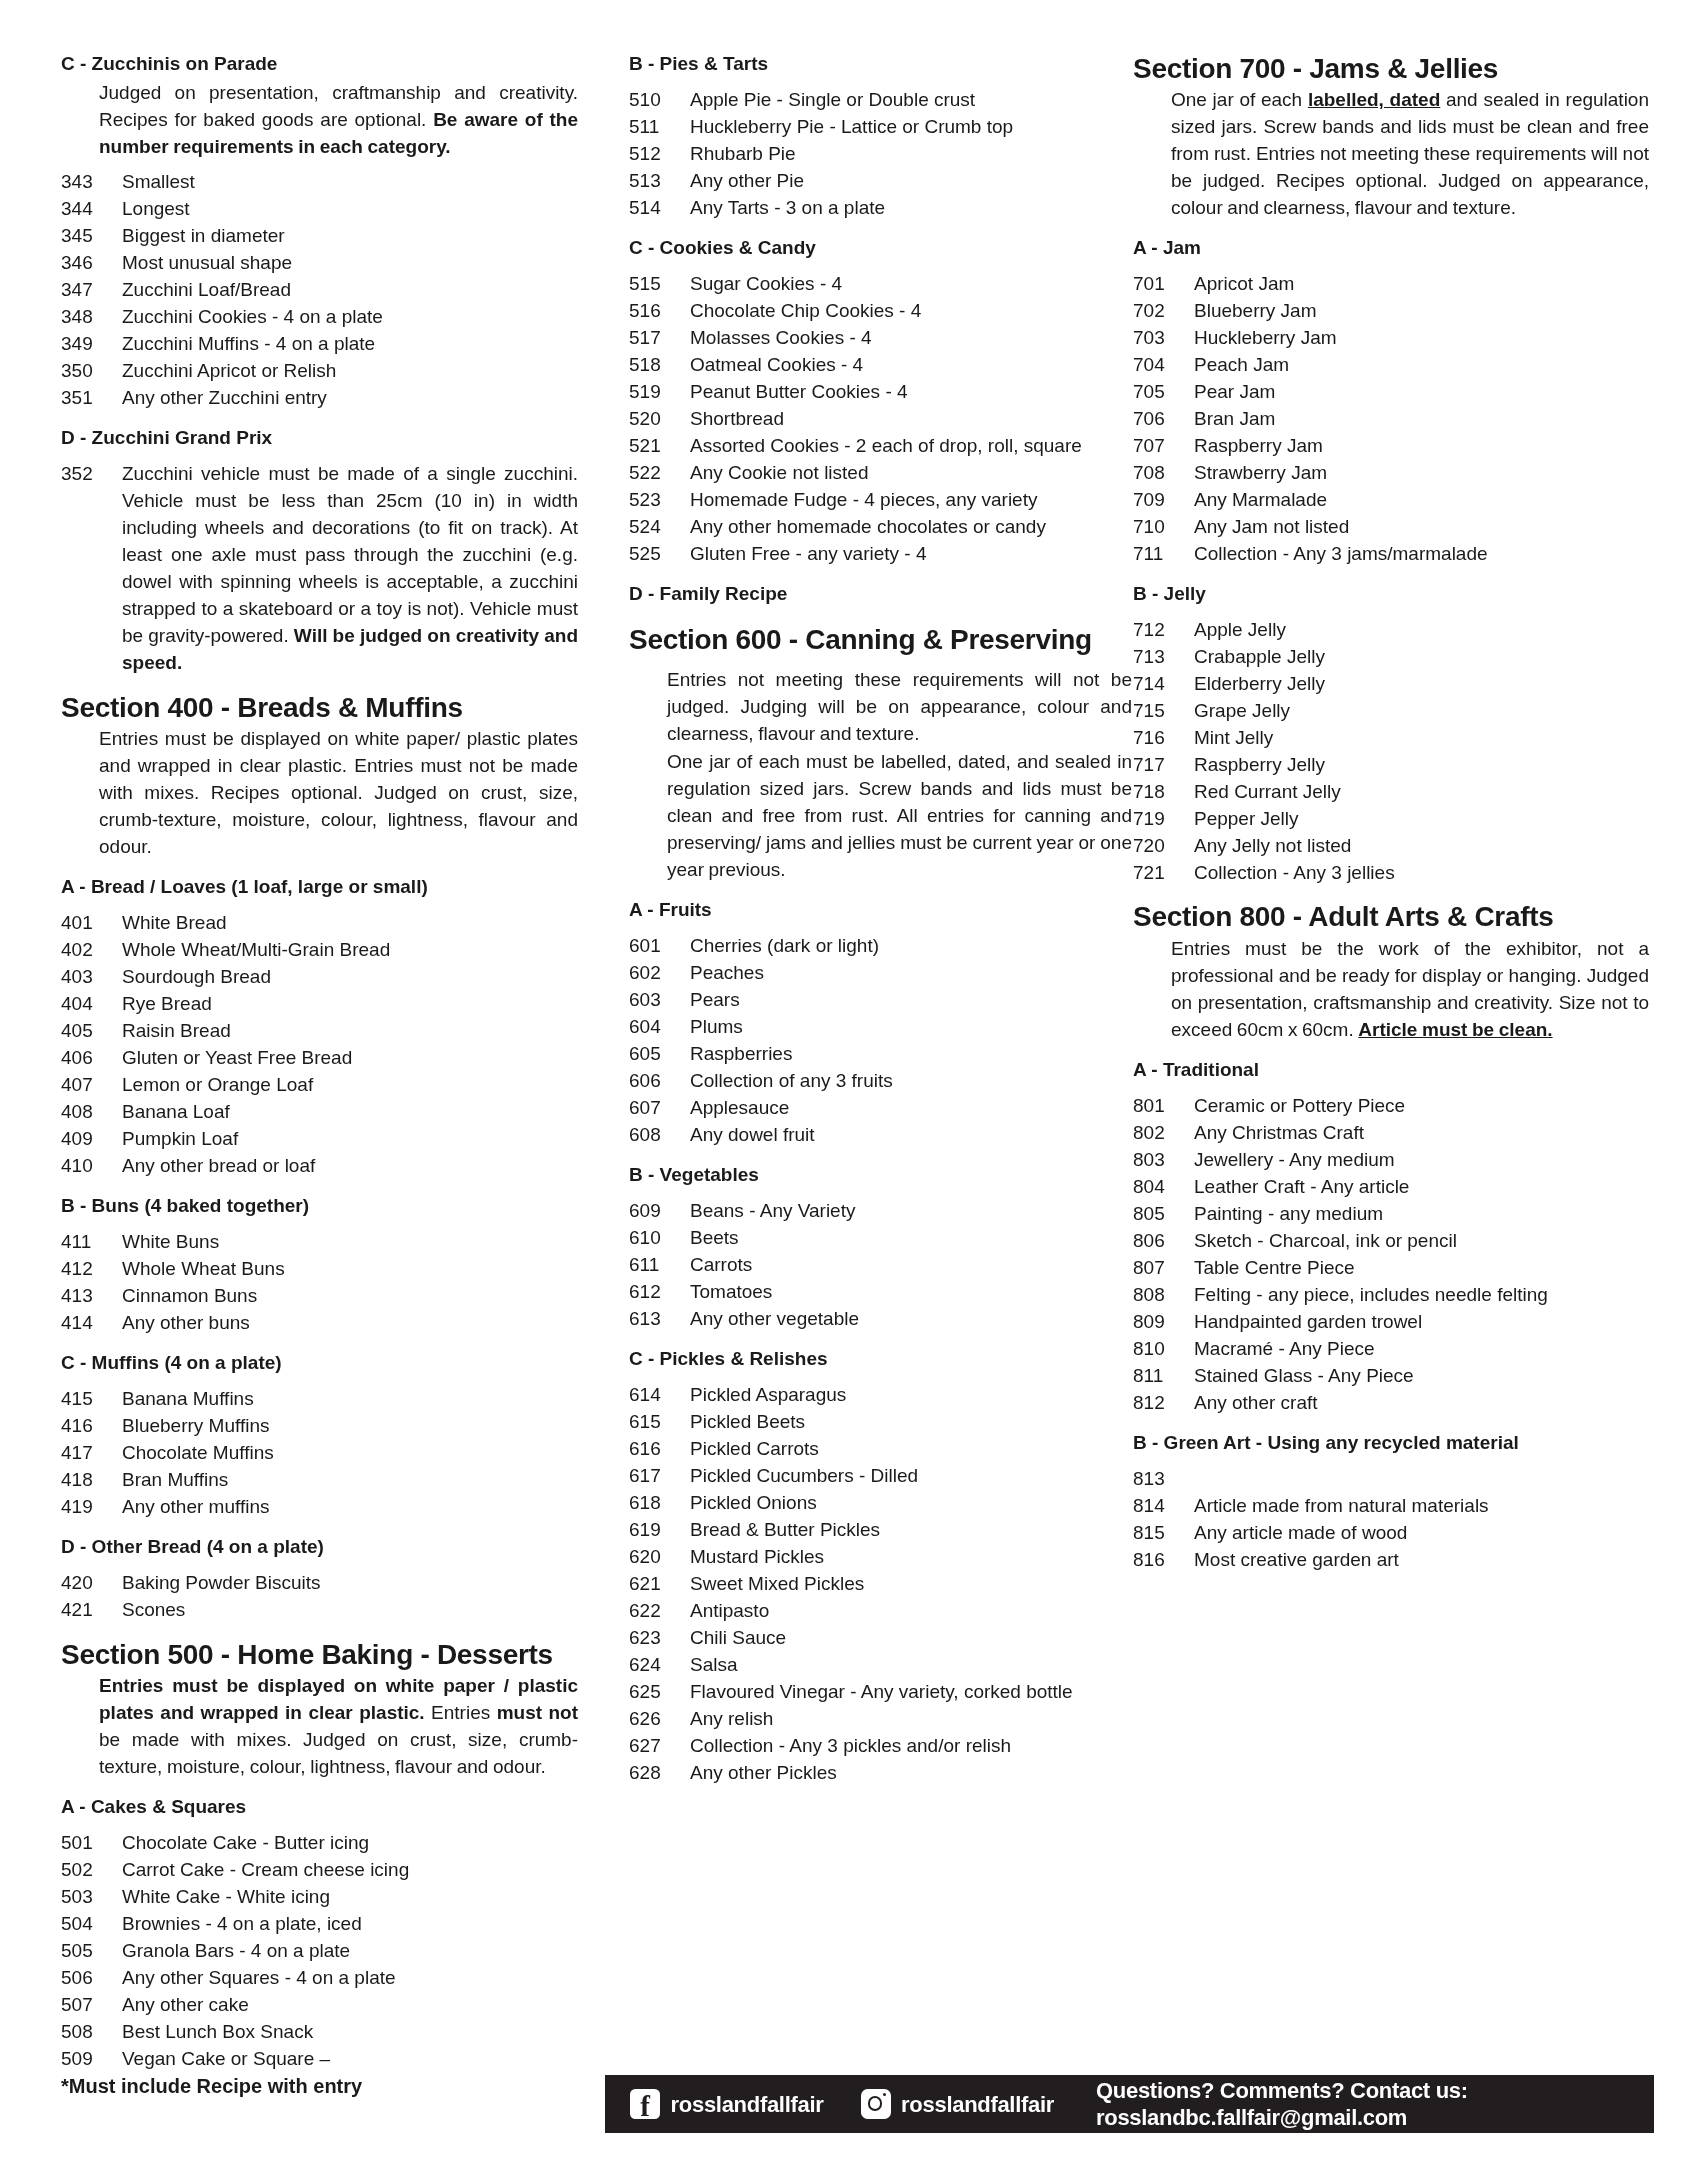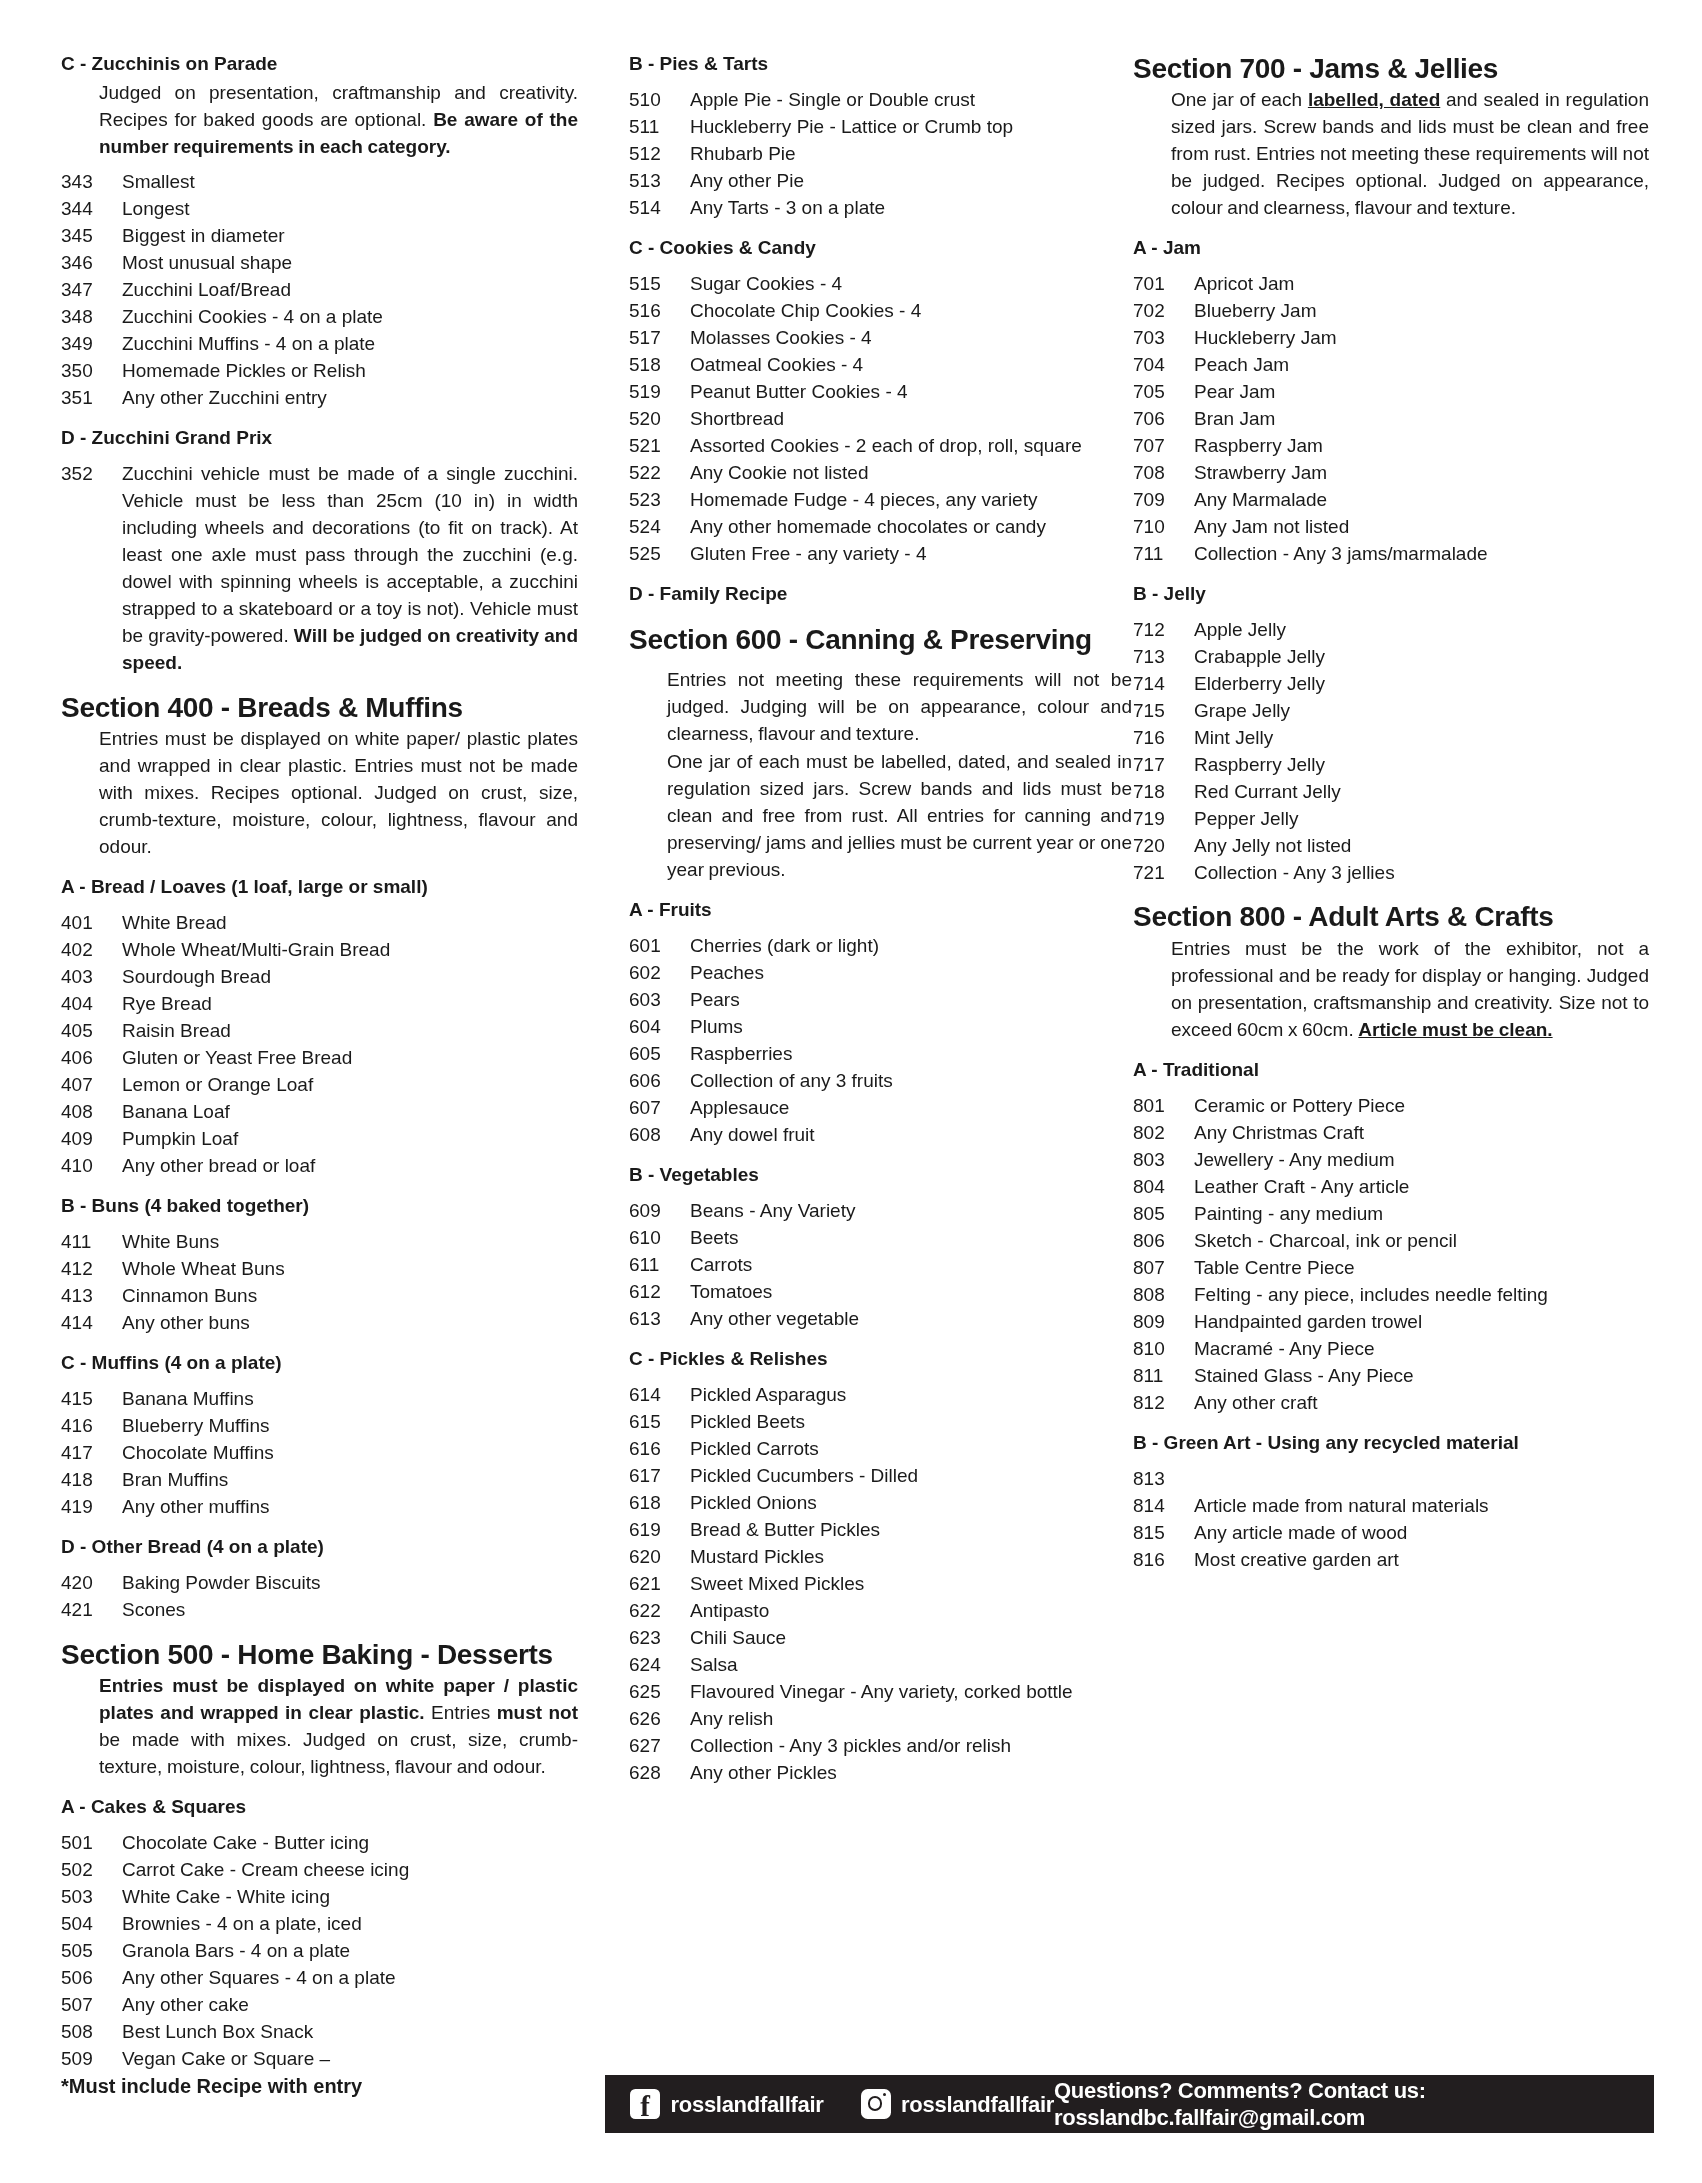--- a/index.html
+++ b/index.html
@@ -40,21 +40,21 @@
   .ig-icon{width:30px;height:30px;background:#ffffff;border-radius:6.6px;position:relative;}
   .ig-icon .lens{
     position:absolute;left:7.3px;top:7.3px;width:10.6px;height:10.6px;
     border:2.6px solid #221e1f;border-radius:50%;
   }
   .ig-icon .dot{
     position:absolute;right:4.6px;top:4px;width:3.3px;height:3.3px;background:#221e1f;border-radius:50%;
   }
   .footer .fb-group{margin-left:25px;}
   .footer .ig-group{margin-left:37px;}
-  .footer .contact{}
+  .footer .contact{margin-left:42px;}
 </style>
 </head>
 <body>
 
 <div class="col" id="col1">
     <div class="cat">C - Zucchinis on Parade</div>
     <div class="para"><span>Judged on presentation, craftmanship and creativity. Recipes for baked goods are optional. </span><span class="b">Be aware of the number requirements in each category.</span></div>
     <div class="items">
       <div class="row">
         <span class="num">343</span>
@@ -79,21 +79,21 @@
       <div class="row">
         <span class="num">348</span>
         <span class="txt">Zucchini Cookies - 4 on a plate</span>
       </div>
       <div class="row">
         <span class="num">349</span>
         <span class="txt">Zucchini Muffins - 4 on a plate</span>
       </div>
       <div class="row">
         <span class="num">350</span>
-        <span class="txt">Homemade Pickles or Relish</span>
+        <span class="txt">Zucchini Apricot or Relish</span>
       </div>
       <div class="row">
         <span class="num">351</span>
         <span class="txt">Any other Zucchini entry</span>
       </div>
     </div>
     <div class="cat">D - Zucchini Grand Prix</div>
     <div class="items">
       <div class="row">
         <span class="num">352</span>

